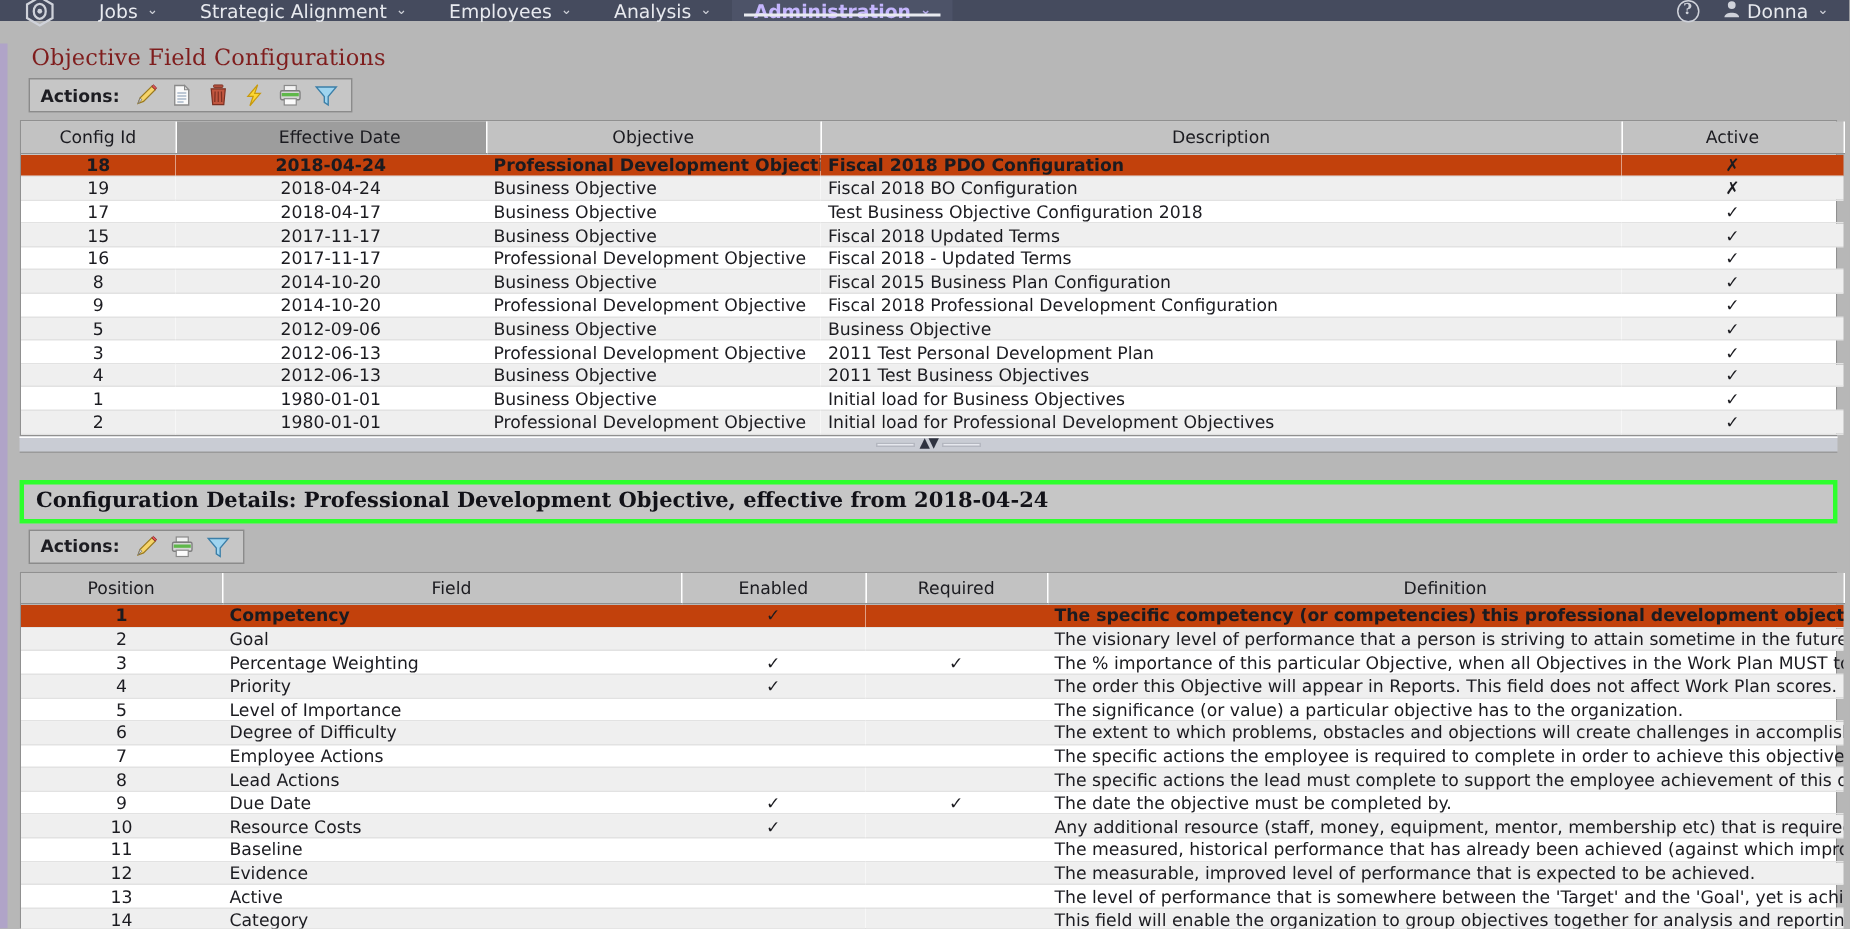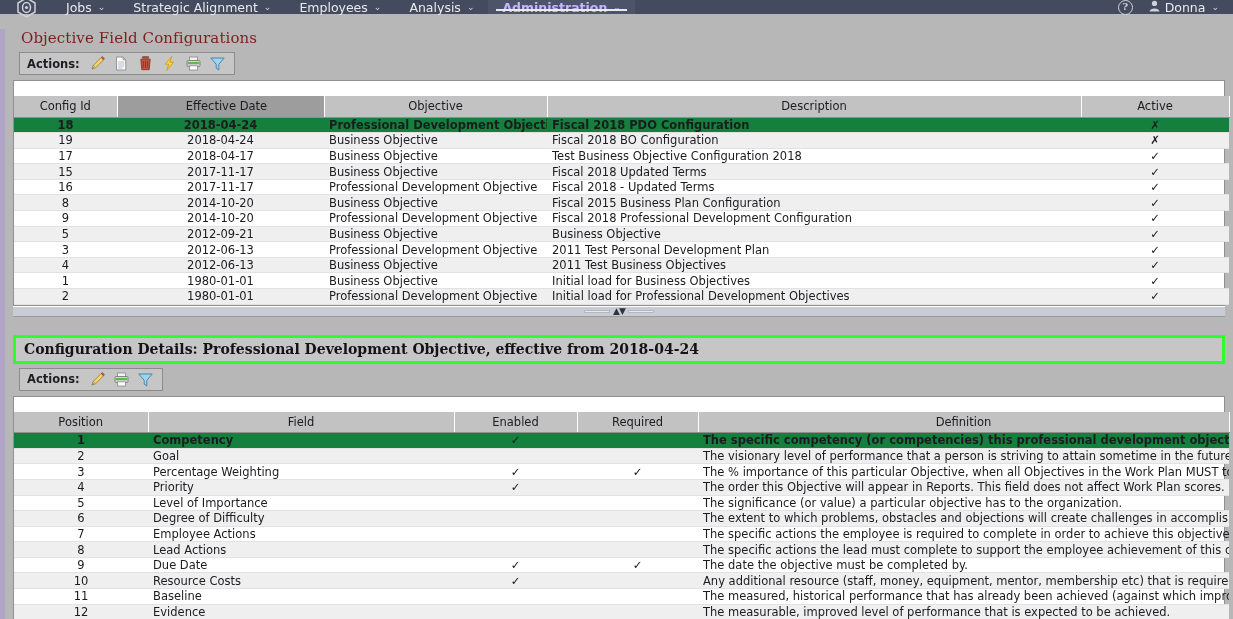--- a/index.html
+++ b/index.html
@@ -59,34 +59,34 @@
     padding: 2px 8px 2px 7px; margin-left: 14px; height: 23px;
   }
   .actions-label {
     font-size: 11.5px; font-weight: bold; color: #1d1d22;
     font-family: "DejaVu Sans", sans-serif; margin-right: 2px;
   }
   .ico { width: 17px; height: 17px; cursor: pointer; display: block; }
 
   
   .grid-wrap { background: #ffffff; border: 1px solid #909090; margin: 5px 8px 0 8px; }
-  table.grid { width: 100%; border-collapse: collapse; table-layout: fixed; margin-top: 15px; }
+  table.grid { width: 100%; border-collapse: collapse; table-layout: fixed; }
   table.grid th {
     background: #c2c2c2; color: #1b1b20; font-weight: normal;
     font-size: 11.5px; height: 21px; padding: 0 4px;
     border-right: 1px solid #ffffff; border-bottom: 1px solid #8e8e8e;
     text-align: center; white-space: nowrap;
   }
   table.grid th.sorted { background: #9d9d9d; padding-left: 16px; }
   table.grid td {
     font-size: 11.5px; color: #1b1b20; height: 15.6px; padding: 0 5px;
     border-bottom: 1px solid #e2e2e2; white-space: nowrap; overflow: hidden;
   }
   tr.alt td { background: #efefef; }
-  tr.sel td { background: #15803d; font-weight: bold; }
+  tr.sel td { background: #c2410c; font-weight: bold; }
   .c { text-align: center; }
   .l { text-align: left; }
   .chk { font-size: 11px; }
   .xmark { font-weight: bold; font-style: italic; }
 
   
   .splitter {
     height: 11px; margin: 0 8px; background: #c9ccd4;
     border-top: 1px solid #ffffff; border-bottom: 1px solid #9a9a9a;
     display: flex; align-items: center; justify-content: center;
@@ -284,21 +284,21 @@
             </tr>
             <tr class="">
               <td class="c">9</td>
               <td class="c">2014-10-20</td>
               <td class="l">Professional Development Objective</td>
               <td class="l">Fiscal 2018 Professional Development Configuration</td>
               <td class="c chk">✓</td>
             </tr>
             <tr class="alt">
               <td class="c">5</td>
-              <td class="c">2012-09-21</td>
+              <td class="c">2012-09-06</td>
               <td class="l">Business Objective</td>
               <td class="l">Business Objective</td>
               <td class="c chk">✓</td>
             </tr>
             <tr class="">
               <td class="c">3</td>
               <td class="c">2012-06-13</td>
               <td class="l">Professional Development Objective</td>
               <td class="l">2011 Test Personal Development Plan</td>
               <td class="c chk">✓</td>

